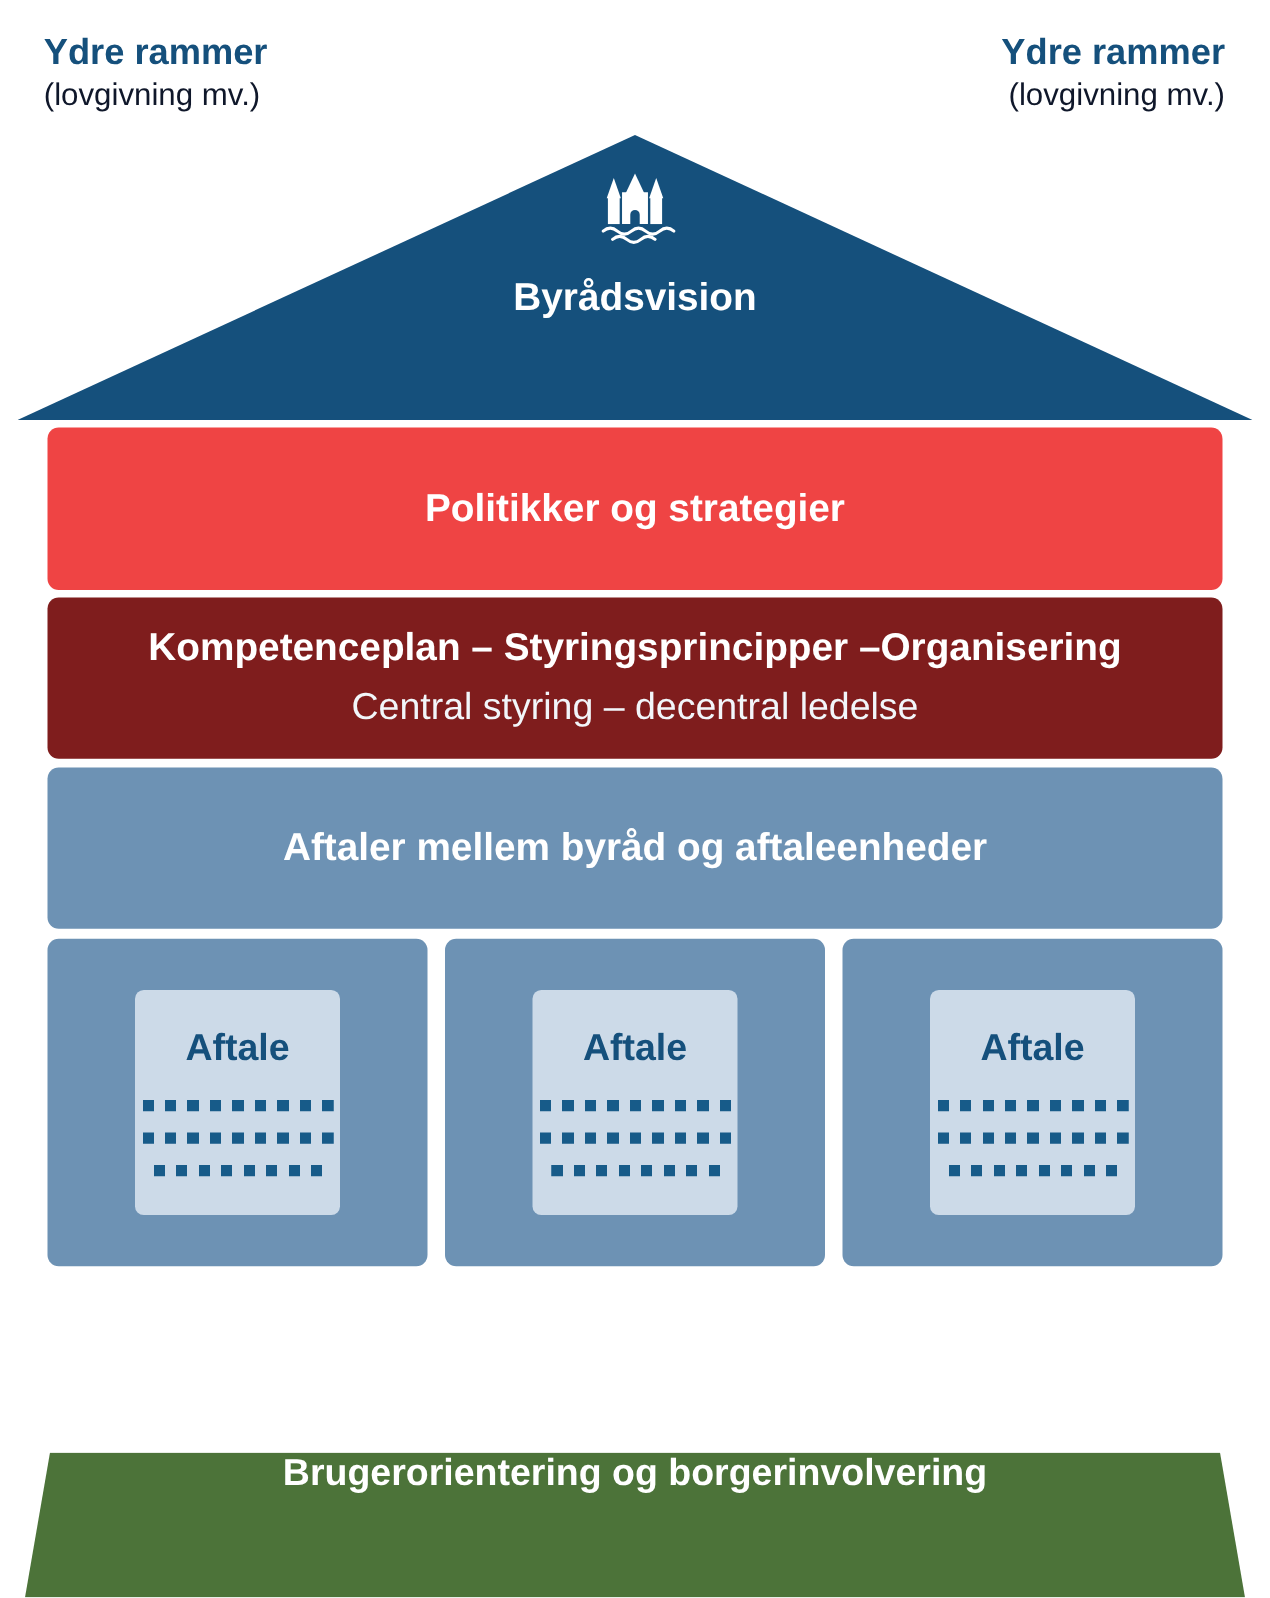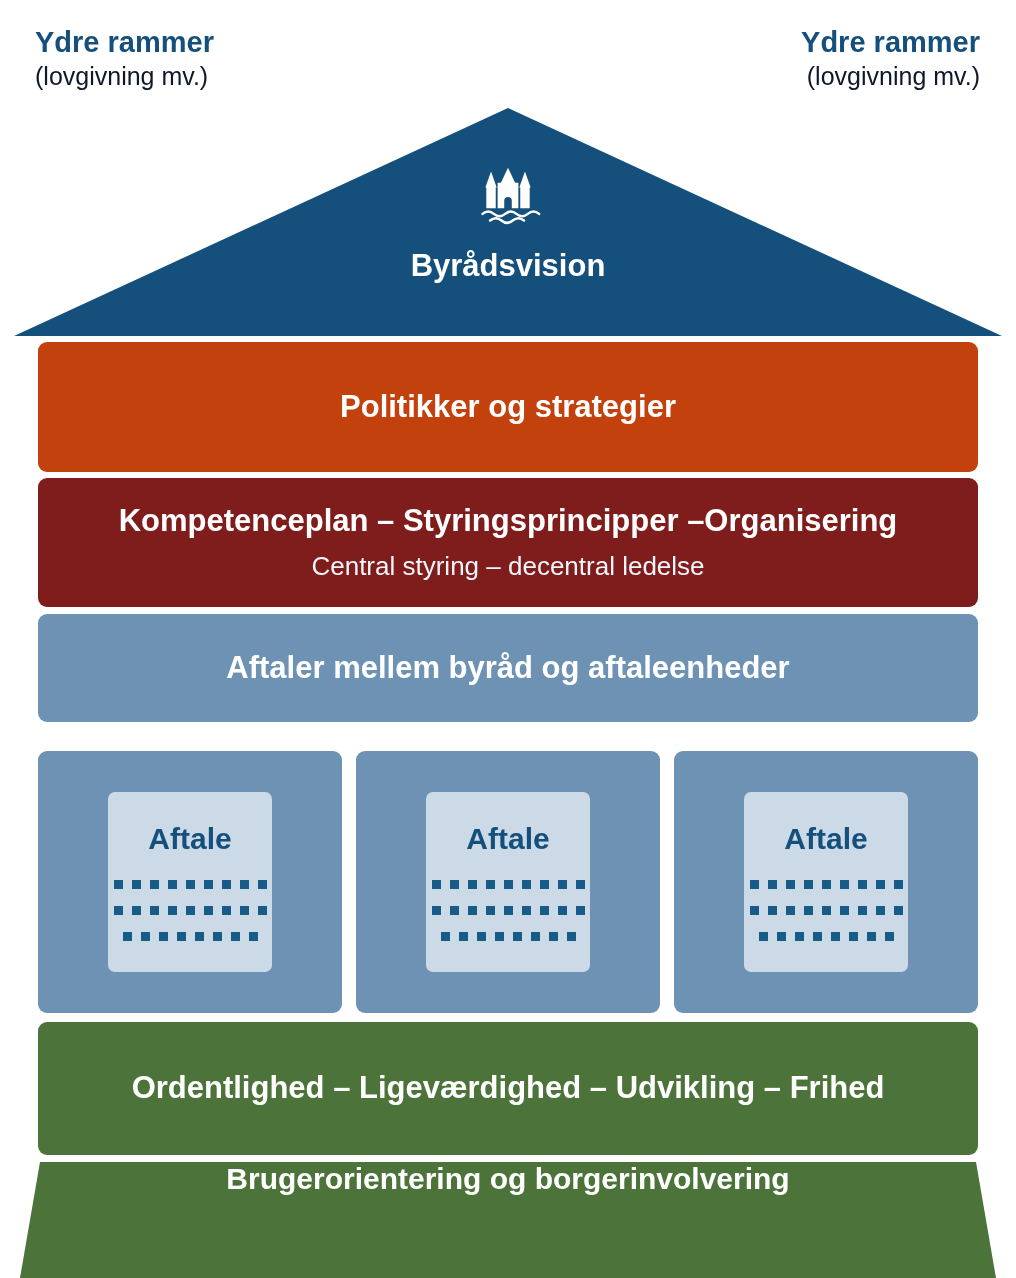--- a/index.html
+++ b/index.html
@@ -21,41 +21,41 @@
   .corner-sub   { font-size: 25px; font-weight: 400; color: #0f172a; line-height: 1.3; }
 
   
   .roof {
     position: absolute;
     left: 14px; top: 92px;
     width: 988px; height: 228px;
     background: #15507c;
     clip-path: polygon(50% 0%, 100% 100%, 0% 100%);
     display: flex; flex-direction: column;
-    align-items: center; justify-content: flex-end;
+    align-items: center; justify-content: center;
     padding-bottom: 52px; box-sizing: border-box;
   }
   .castle { display: block; margin-bottom: 18px; }
   .roof-label { font-size: 31px; font-weight: 700; color: #ffffff; }
 
   
   .bar {
     position: absolute;
     left: 38px; width: 940px;
     border-radius: 9px;
     display: flex; flex-direction: column;
     align-items: center; justify-content: center;
     text-align: center; box-sizing: border-box;
   }
   .bar-label    { font-size: 31px; font-weight: 700; color: #ffffff; line-height: 1.3; }
-  .bar-sublabel { font-size: 26px; font-weight: 400; color: #f2f6fa; line-height: 1.35; margin-top: 8px; }
+  .bar-sublabel { font-size: 30px; font-weight: 400; color: #f2f6fa; line-height: 1.35; margin-top: 8px; }
 
-  .bar1 { top: 326px; height: 130px; background: #c2410c; }
+  .bar1 { top: 326px; height: 130px; background: #ef4444; }
   .bar2 { top: 462px; height: 129px; background: #7f1d1d; }
-  .bar3 { top: 598px; height: 108px; background: #6d92b4; }
+  .bar3 { top: 598px; height: 129px; background: #6d92b4; }
 
   
   .agreements {
     position: absolute;
     left: 38px; top: 735px;
     width: 940px; height: 262px;
     display: flex; gap: 14px;
   }
   .agreement-box {
     flex: 1 1 0;
@@ -161,21 +161,18 @@
     <div class="agreement-box">
       <div class="agreement-card">
         <div class="agreement-title">Aftale</div>
         <div class="dot-row"></div>
         <div class="dot-row"></div>
         <div class="dot-row"></div>
       </div>
     </div>
   </div>
 
-  <div class="bar bar-green">
-    <div class="bar-label">Ordentlighed – Ligeværdighed – Udvikling – Frihed</div>
-  </div>
 
   <div class="base">
     <div class="base-label">Brugerorientering og borgerinvolvering</div>
   </div>
 
 </div>
 
 </body></html>

